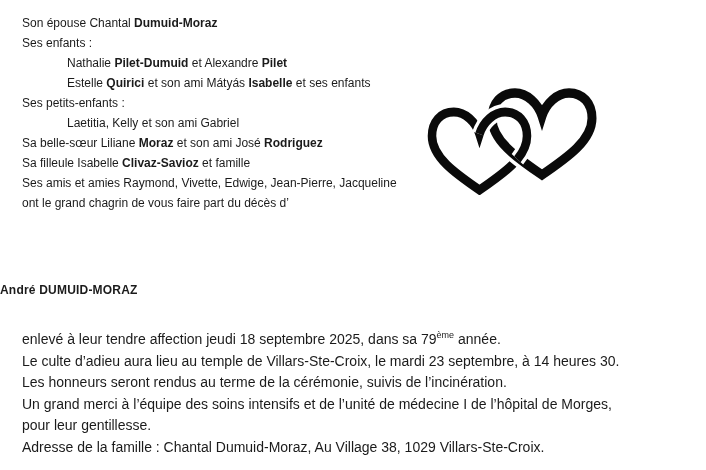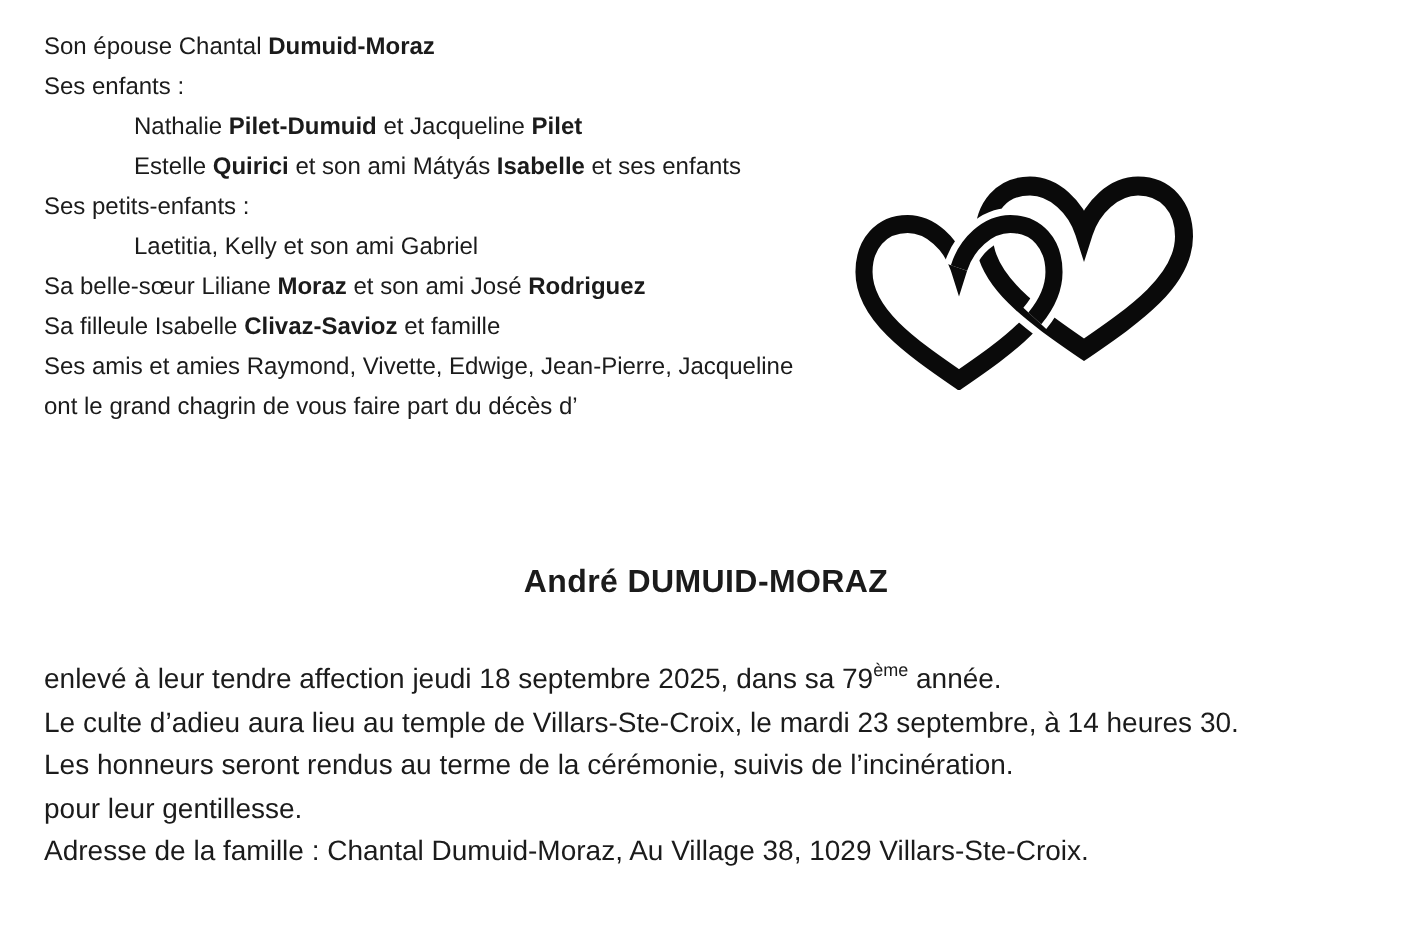--- a/index.html
+++ b/index.html
@@ -33,22 +33,22 @@
     left: 425px;
     top: 85px;
     width: 175px;
     height: 110px;
   }
   .deceased-name {
     position: absolute;
     left: 0;
     top: 283px;
     width: 706px;
-    text-align: center;
-    font-size: 16px;
+    text-align: left;
+    font-size: 12px;
     font-weight: 700;
     letter-spacing: 0.2px;
   }
   .details-block {
     position: absolute;
     left: 22px;
     top: 329px;
     font-size: 14px;
     line-height: 21.5px;
     white-space: nowrap;
@@ -69,21 +69,21 @@
     stroke-linejoin: miter;
     stroke-miterlimit: 12;
   }
 </style>
 </head>
 <body style="background: rgb(255, 255, 255);">
 
 <div class="family-block" id="family-lines">
     <div class="line"><span>Son épouse Chantal </span><span class="b">Dumuid-Moraz</span></div>
     <div class="line"><span>Ses enfants :</span></div>
-    <div class="line indent"><span>Nathalie </span><span class="b">Pilet-Dumuid</span><span> et Jacqueline </span><span class="b">Pilet</span></div>
+    <div class="line indent"><span>Nathalie </span><span class="b">Pilet-Dumuid</span><span> et Alexandre </span><span class="b">Pilet</span></div>
     <div class="line indent"><span>Estelle </span><span class="b">Quirici</span><span> et son ami Mátyás </span><span class="b">Isabelle</span><span> et ses enfants</span></div>
     <div class="line"><span>Ses petits-enfants :</span></div>
     <div class="line indent"><span>Laetitia, Kelly et son ami Gabriel</span></div>
     <div class="line"><span>Sa belle-sœur Liliane </span><span class="b">Moraz</span><span> et son ami José </span><span class="b">Rodriguez</span></div>
     <div class="line"><span>Sa filleule Isabelle </span><span class="b">Clivaz-Savioz</span><span> et famille</span></div>
     <div class="line"><span>Ses amis et amies Raymond, Vivette, Edwige, Jean-Pierre, Jacqueline</span></div>
     <div class="line"><span>ont le grand chagrin de vous faire part du décès d’</span></div>
   </div>
 
 <div class="hearts-wrap">
@@ -104,15 +104,16 @@
     </g>
   </svg>
 </div>
 
 <div class="deceased-name">André DUMUID-MORAZ</div>
 
 <div class="details-block" id="details-lines">
     <div class="line"><span>enlevé à leur tendre affection jeudi 18 septembre 2025, dans sa 79</span><sup>ème</sup><span> année.</span></div>
     <div class="line"><span>Le culte d’adieu aura lieu au temple de Villars-Ste-Croix, le mardi 23 septembre, à 14 heures 30.</span></div>
     <div class="line"><span>Les honneurs seront rendus au terme de la cérémonie, suivis de l’incinération.</span></div>
+    <div class="line"><span>Un grand merci à l’équipe des soins intensifs et de l’unité de médecine I de l’hôpital de Morges,</span></div>
     <div class="line"><span>pour leur gentillesse.</span></div>
     <div class="line"><span>Adresse de la famille : Chantal Dumuid-Moraz, Au Village 38, 1029 Villars-Ste-Croix.</span></div>
   </div>
 
 </body></html>

